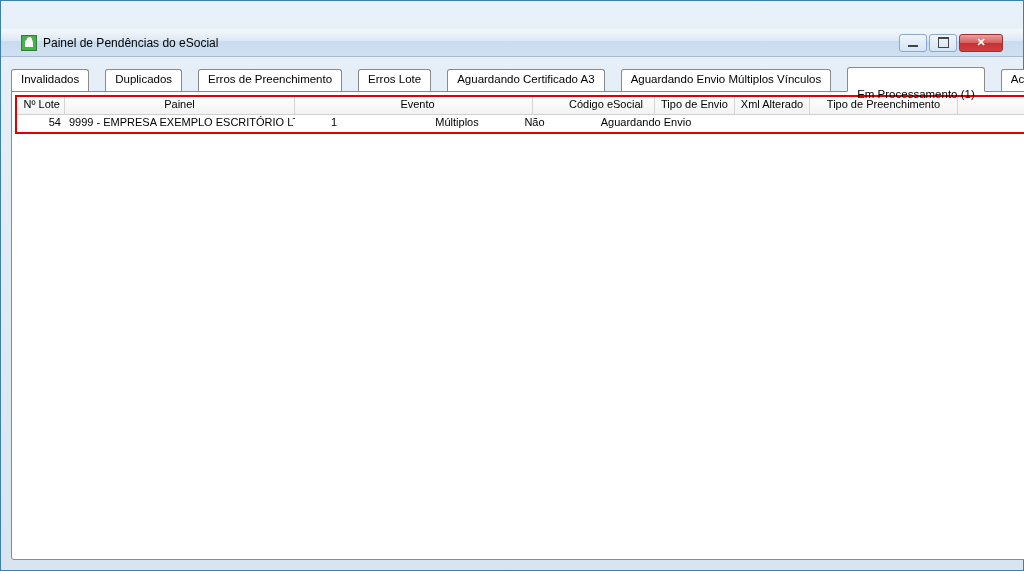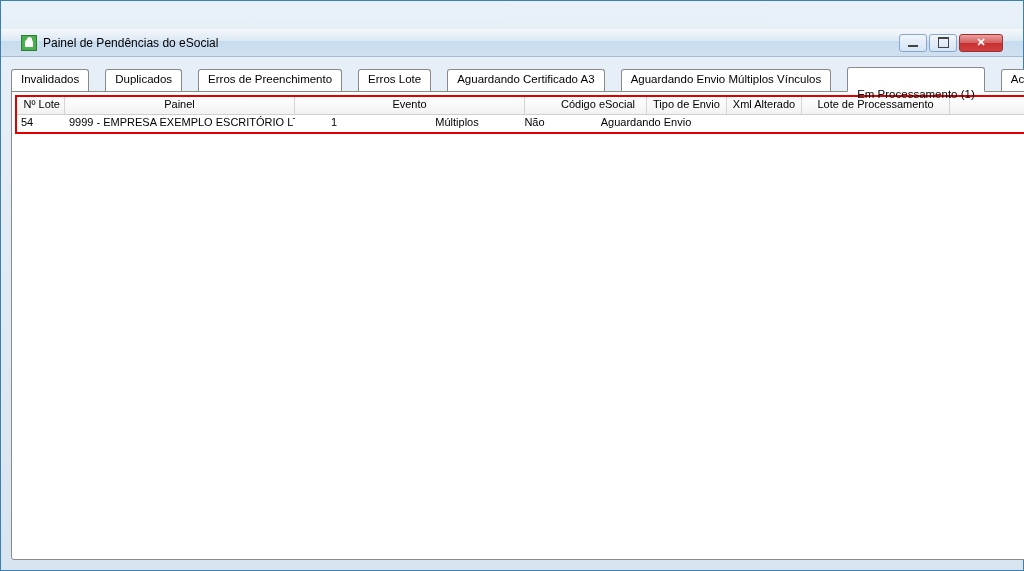--- a/index.html
+++ b/index.html
@@ -176,23 +176,23 @@
       height: 17px;
       background: #fff;
     }
     .grid-cell {
       font-size: 11px;
       padding: 1px 4px;
       color: #000;
       overflow: hidden;
       white-space: nowrap;
     }
-    .col-lote   { width: 48px; text-align: left; }
+    .col-lote   { width: 48px; text-align: right; }
     .col-empresa{ width: 230px; text-align: left; }
-    .col-evento { width: 230px; text-align: left; }
+    .col-evento { width: 230px; text-align: left; margin-left: 8px; }
     .col-codigo { width: 90px;  text-align: left; margin-left: 32px; }
     .col-envio  { width: 80px;  text-align: center; }
     .col-xml    { width: 75px;  text-align: center; }
     .col-proc   { width: 148px; text-align: center; }
 
     .hdr.col-lote   { text-align: right; padding-left: 4px; }
     .hdr.col-empresa{ text-align: center; }
     .hdr.col-evento { text-align: center; }
   </style>
 </head>
@@ -223,21 +223,21 @@
       </div>
       <div class="tab-content">
         <div class="grid">
           <div class="grid-header-row">
             <div class="grid-header-cell hdr col-lote">Nº Lote</div>
             <div class="grid-header-cell hdr col-empresa">Painel</div>
             <div class="grid-header-cell hdr col-evento">Evento</div>
             <div class="grid-header-cell hdr col-codigo">Código eSocial</div>
             <div class="grid-header-cell hdr col-envio">Tipo de Envio</div>
             <div class="grid-header-cell hdr col-xml">Xml Alterado</div>
-            <div class="grid-header-cell hdr col-proc">Lote de Processamento</div>
+            <div class="grid-header-cell hdr col-proc">Tipo de Preenchimento</div>
           </div>
           <div class="grid-row">
             <div class="grid-cell col-lote">54</div>
             <div class="grid-cell col-empresa">9999 - EMPRESA EXEMPLO ESCRITÓRIO LT</div>
             <div class="grid-cell col-codigo">1</div>
             <div class="grid-cell col-envio">Múltiplos</div>
             <div class="grid-cell col-xml">Não</div>
             <div class="grid-cell col-proc">Aguardando Envio</div>
           </div>
         </div>

